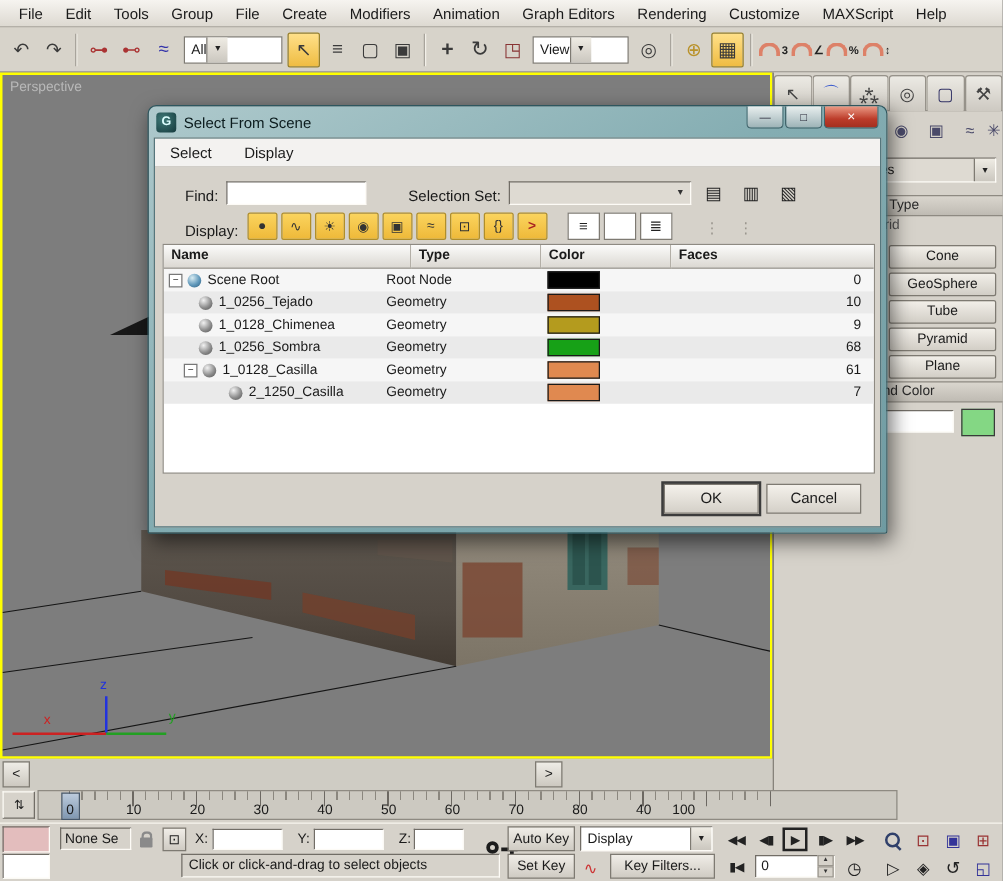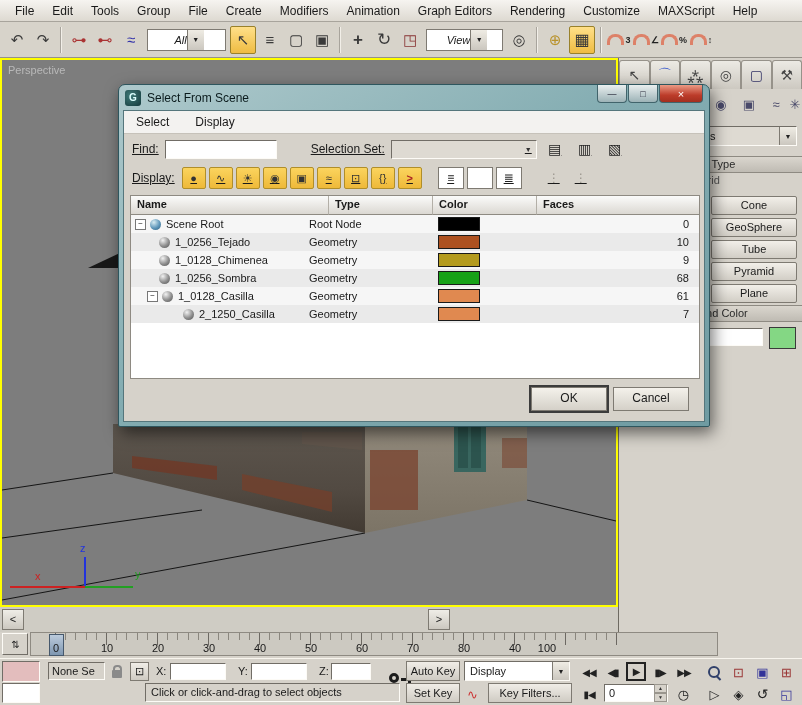--- a/index.html
+++ b/index.html
@@ -12,21 +12,21 @@
     display:flex;align-items:center;padding-left:6px;box-sizing:border-box;}
   .menubar span{padding:3px 9px;font-size:12px;cursor:default;}
   
   .toolbar{position:absolute;left:0;top:22px;width:802px;height:36px;background:#d7d3ca;
     border-bottom:1px solid #96928a;display:flex;align-items:center;box-sizing:border-box;padding-left:4px;}
   .tbtn{min-width:24px;height:26px;display:flex;align-items:center;justify-content:center;
     color:#3a3a3a;font-size:15px;margin:0 1px;position:relative;}
   .tbtn.active{background:linear-gradient(#ffe089,#efbc42);border:1px solid #99812b;border-radius:2px;}
   .tsep{width:0;height:26px;border-left:1px solid #a8a49c;border-right:1px solid #f2efe8;margin:0 4px;}
   .tdrop{height:20px;background:#fff;border:1px solid #7e7a72;display:flex;align-items:center;
-    justify-content:center;padding-left:5px;margin:12px 3px;font-style:italic;}
+    justify-content:flex-start;padding-left:5px;margin:12px 3px;}
   .darr{width:16px;height:100%;background:linear-gradient(#efece4,#cbc7bf);border-left:1px solid #7e7a72;
     display:flex;align-items:center;justify-content:center;font-size:7px;color:#222;}
   .magnet{width:11px;height:8px;border:3px solid #dd8168;border-bottom:none;
     border-radius:8px 8px 0 0;display:inline-block;}
   .sup{font-size:9px;font-weight:bold;color:#222;margin-left:1px;vertical-align:top;}
   
   .viewport{position:absolute;left:0;top:58px;width:618px;height:549px;background:#7d7d7d;
     border:2px solid #ffff00;box-sizing:border-box;}
   .vp-label{position:absolute;left:6px;top:4px;color:#b9b9b9;font-size:11px;}
   
@@ -54,21 +54,21 @@
     border-radius:3px;color:#dff;font-size:10px;font-weight:bold;display:flex;align-items:center;justify-content:center;}
   .dlg-title .ttl{font-size:12px;color:#0b1b1d;}
   .win-btns{margin-left:auto;display:flex;gap:1px;align-self:flex-start;}
   .win-btn{width:28px;height:17px;border:1px solid #41646b;border-top:none;border-radius:0 0 4px 4px;
     background:linear-gradient(#e9efef,#9db3b7);display:flex;align-items:center;justify-content:center;
     font-size:9px;color:#223;}
   .win-btn.close{width:42px;background:linear-gradient(#eb9a85,#bc3c2a 60%,#a32f1f);color:#fff;font-size:11px;}
   .dlg-client{background:#d6d2ca;border:1px solid #55767c;height:310px;position:relative;}
   .dlg-menus{height:22px;background:#f3f2f0;border-bottom:1px solid #c6c2ba;display:flex;
     align-items:center;gap:26px;padding-left:12px;font-size:12px;}
-  .dlg-row{display:flex;align-items:center;padding:0 8px;gap:6px;text-decoration:underline;}
+  .dlg-row{display:flex;align-items:flex-end;padding:0 24px;gap:6px;}
   .lbl{font-size:12px;}
   .ybtn{width:22px;height:20px;background:linear-gradient(#fbd45e,#eeb939);border:1px solid #b08e2a;
     border-radius:2px;display:flex;align-items:center;justify-content:center;font-size:11px;color:#333;}
   .wbtn{width:24px;height:20px;background:#fff;border:1px solid #7e7a72;display:flex;align-items:center;
     justify-content:center;font-size:12px;color:#222;}
   .gbtn{width:24px;height:20px;display:flex;align-items:center;justify-content:center;color:#9a968e;font-size:12px;}
   .tbl{position:absolute;left:6px;top:84px;width:570px;height:184px;background:#fff;
     border:1px solid #8e8a82;box-sizing:border-box;overflow:hidden;}
   .thead{display:flex;height:19px;font-weight:bold;}
   .thead div{background:linear-gradient(#fbfbfa,#dbd8d2);border-right:1px solid #b3afa7;

